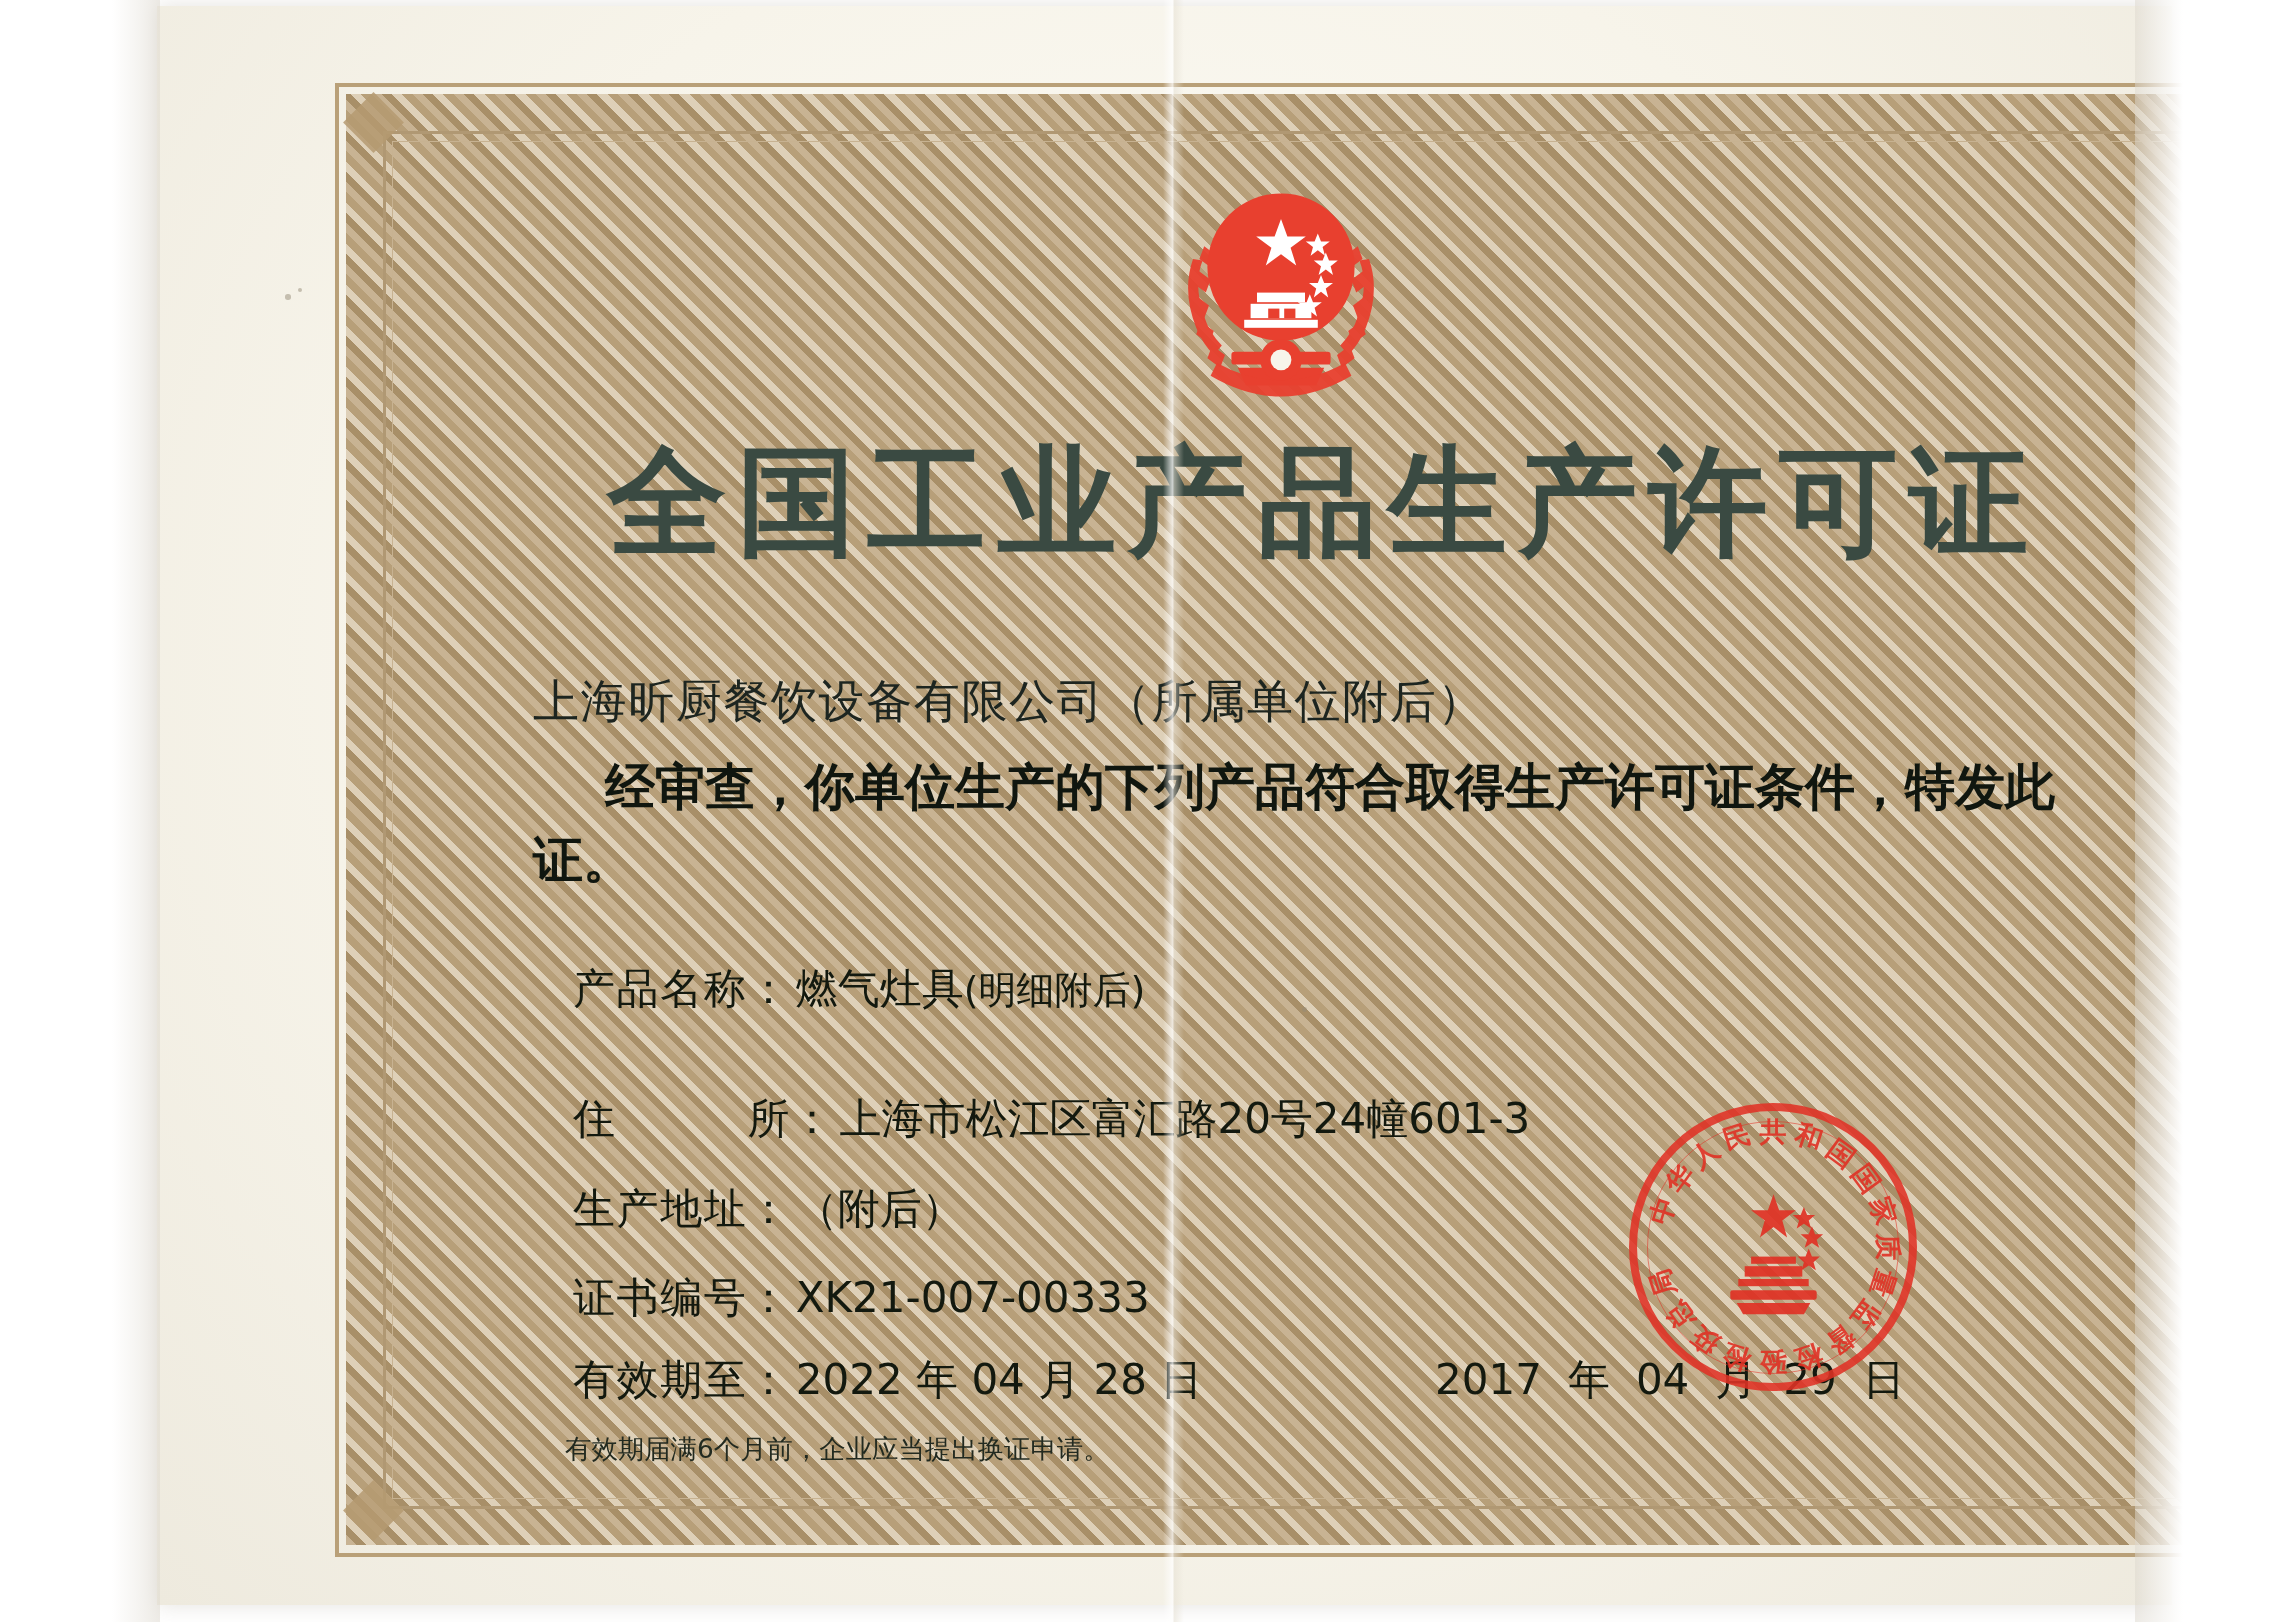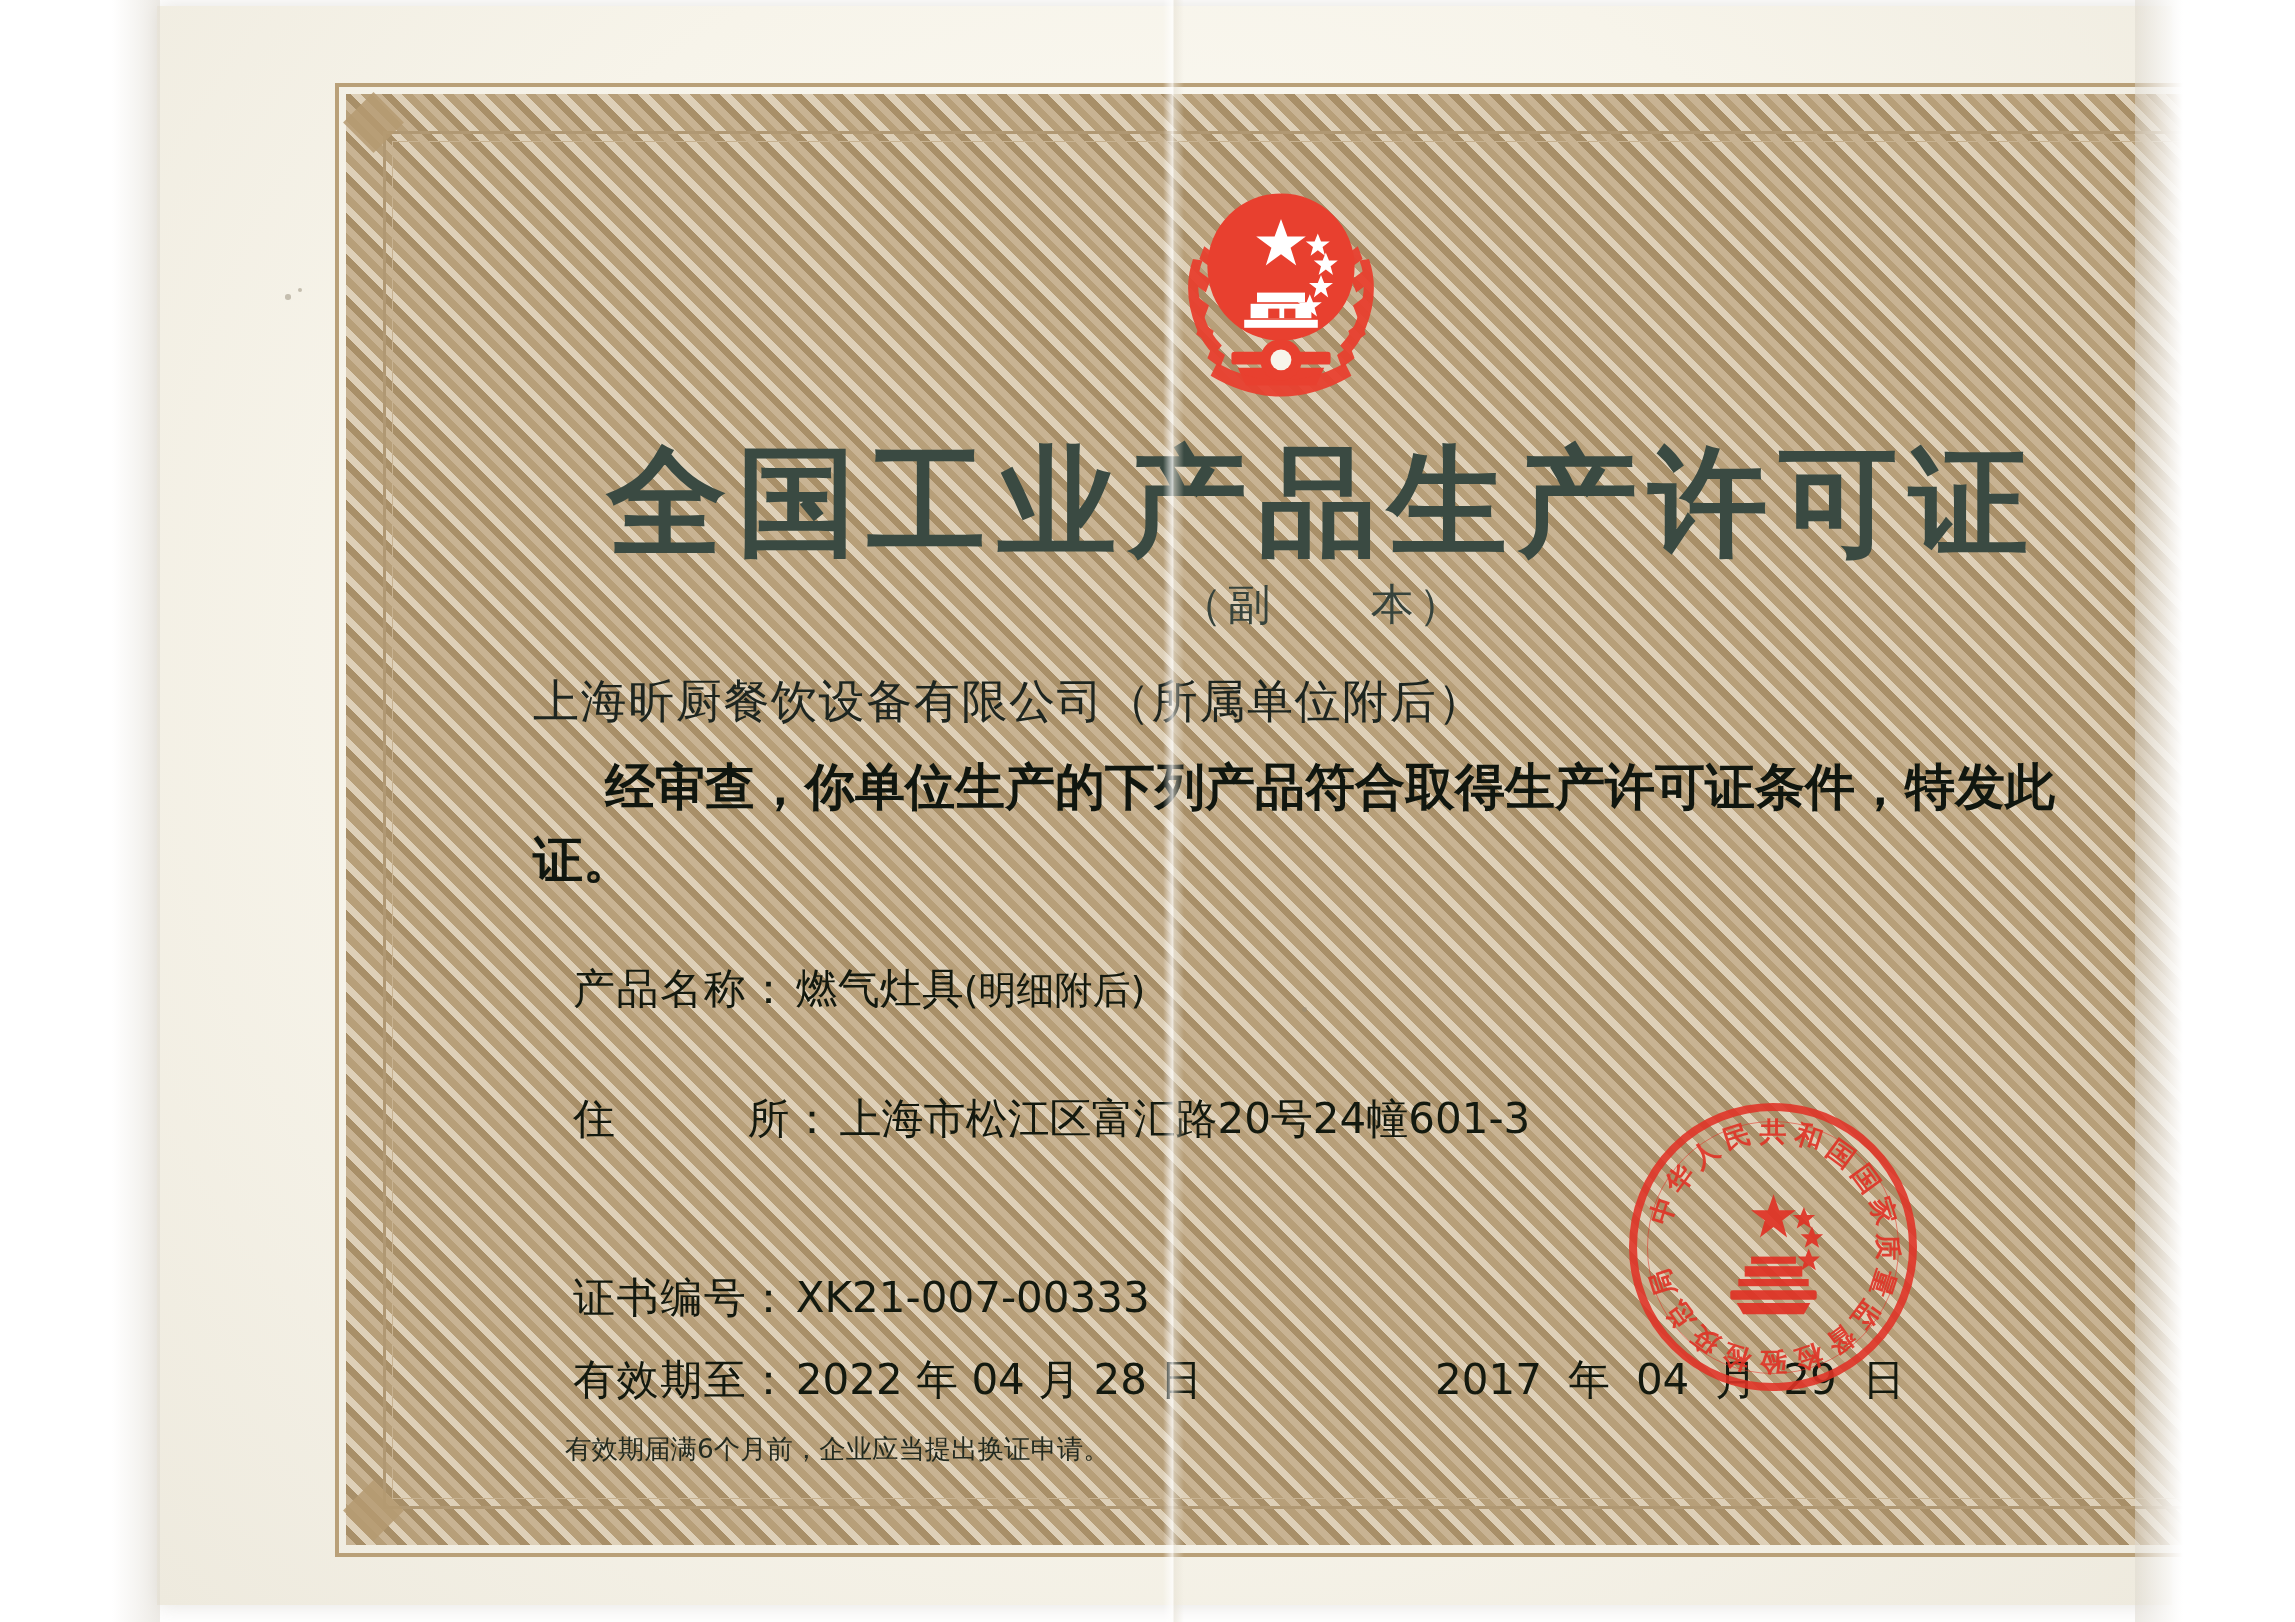--- a/index.html
+++ b/index.html
@@ -350,34 +350,36 @@
           <circle cx="150" cy="246" r="13" fill="#f7f4ea"></circle>
         </g>
 
         <g fill="#e8402f" opacity="0.95">
           <path d="M70 250 q40 22 80 22 q40 0 80 -22 l8 16 q-44 26 -88 26 q-44 0 -88 -26 z"></path>
         </g>
       </svg>
     </div>
 
     <div id="title">全国工业产品生产许可证</div>
-    <div id="subtitle">（副　　本）</div>
 
     <div id="company">上海昕厨餐饮设备有限公司（所属单位附后）</div>
 
     <div id="statement">经审查，你单位生产的下列产品符合取得生产许可证条件，特发此证。</div>
 
     <div class="field" id="f-product">
       <span class="lbl">产品名称：</span><span class="val">燃气灶具</span><span class="small-note">(明细附后)</span>
     </div>
 
     <div class="field" id="f-address">
       <span class="lbl">住　　　所：</span><span class="val">上海市松江区富汇路20号24幢601-3</span>
     </div>
 
+    <div class="field" id="f-factory">
+      <span class="lbl">生产地址：</span><span class="val">（附后）</span>
+    </div>
 
     <div class="field" id="f-certno">
       <span class="lbl">证书编号：</span><span class="val">XK21-007-00333</span>
     </div>
 
     <div class="field" id="f-valid">
       <span class="lbl">有效期至：</span><span class="val">2022 年 04 月 28 日</span>
     </div>
 
     <div id="issue-date">

